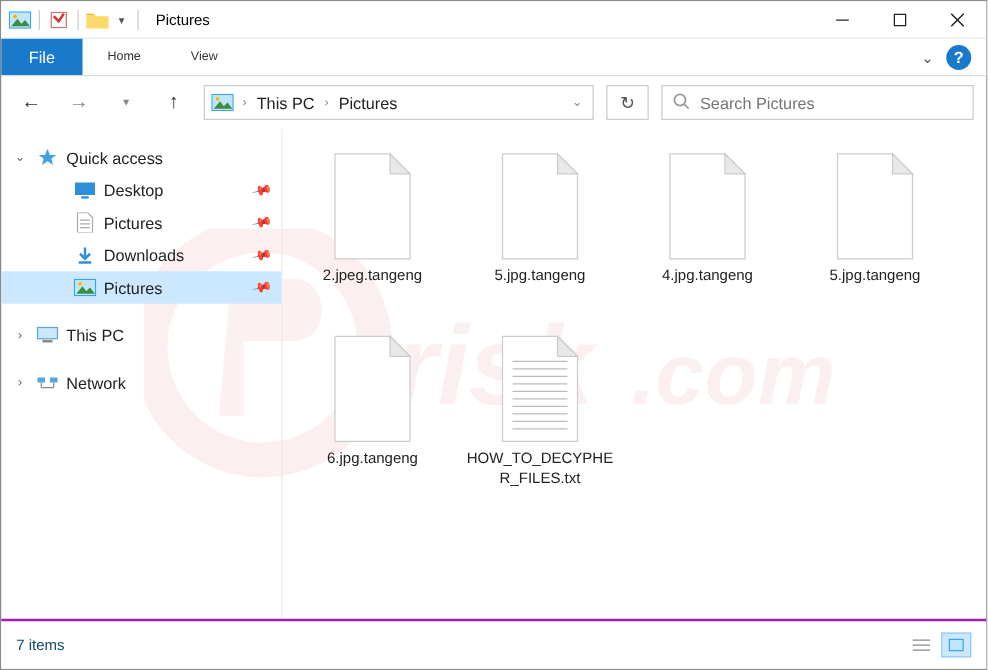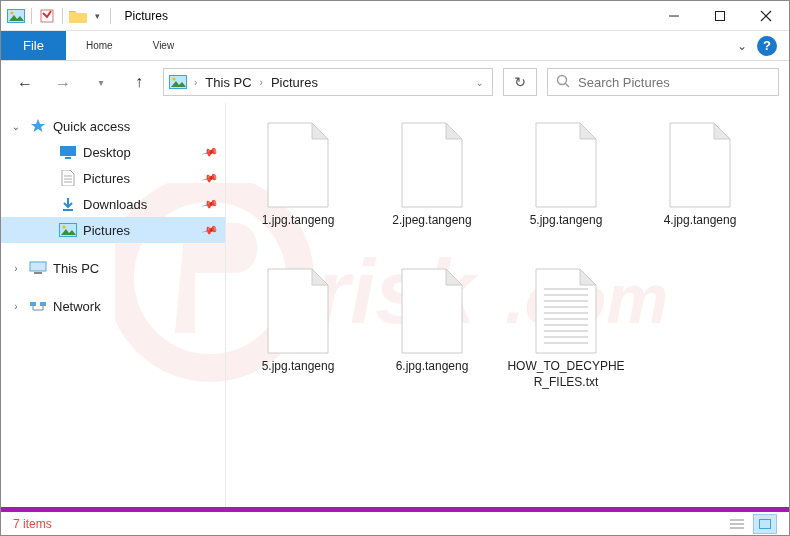--- a/index.html
+++ b/index.html
@@ -28,40 +28,40 @@
 
 .navbar { height: 42px; display: flex; align-items: center; padding: 0 10px; gap: 10px; position: relative; z-index: 2; }
 .nav-btn { width: 28px; height: 28px; display: flex; align-items: center; justify-content: center; color: #888; font-size: 16px; }
 .nav-btn.enabled { color: #333; }
 .crumb-box { flex: 1; height: 28px; border: 1px solid #ccc; display: flex; align-items: center; padding: 0 4px; gap: 2px; background: #fff; }
 .crumb-icon { width: 20px; height: 20px; display: flex; align-items: center; justify-content: center; }
 .crumb-sep { color: #888; font-size: 10px; padding: 0 4px; }
 .crumb-item { font-size: 13px; color: #222; padding: 0 2px; }
 .crumb-right { margin-left: auto; display: flex; align-items: center; gap: 6px; }
 .refresh-box { width: 34px; height: 28px; border: 1px solid #ccc; display: flex; align-items: center; justify-content: center; color: #555; font-size: 14px; background: #fff; }
-.search-box { width: 232px; height: 28px; border: 1px solid #ccc; display: flex; align-items: center; padding: 0 8px; gap: 8px; background: #fff; }
+.search-box { width: 250px; height: 28px; border: 1px solid #ccc; display: flex; align-items: center; padding: 0 8px; gap: 8px; background: #fff; }
 .search-box input { border: none; outline: none; font-size: 13px; flex: 1; color: #777; }
 .search-icon { color: #888; font-size: 14px; }
 
 .body-area { flex: 1; display: flex; position: relative; z-index: 2; overflow: hidden; }
 .sidebar { width: 225px; border-right: 1px solid #eaeaea; padding: 10px 0; overflow: hidden; }
 .tree-item { display: flex; align-items: center; height: 26px; padding: 0 8px; gap: 6px; font-size: 13px; color: #222; }
 .tree-item.indent1 { padding-left: 58px; }
 .tree-item.selected { background: #cce8ff; }
 .tree-chev { width: 14px; font-size: 10px; color: #666; display: inline-flex; justify-content: center; }
 .tree-icon { width: 18px; height: 18px; display: flex; align-items: center; justify-content: center; }
 .pin { margin-left: auto; color: #888; font-size: 11px; transform: rotate(30deg); }
 .tree-spacer { height: 12px; }
 
 .content { flex: 1; padding: 12px 8px; display: flex; flex-wrap: wrap; align-content: flex-start; gap: 6px 6px; overflow: hidden; }
 .file-tile { width: 128px; height: 140px; display: flex; flex-direction: column; align-items: center; justify-content: flex-start; padding: 6px 4px; text-align: center; }
 .file-thumb { width: 72px; height: 88px; position: relative; margin-bottom: 4px; }
 .file-label { font-size: 12px; color: #222; word-break: break-all; line-height: 1.3; }
 
-.statusbar { height: 28px; border-top: 5px solid #a21caf; display: flex; align-items: center; padding: 0 12px; font-size: 12px; color: #ef4444; position: relative; z-index: 2; background: #fff; }
+.statusbar { height: 40px; border-top: 2px solid #a21caf; display: flex; align-items: center; padding: 0 12px; font-size: 12px; color: #0c4a6e; position: relative; z-index: 2; background: #fff; }
 .status-right { margin-left: auto; display: flex; gap: 4px; }
 .view-btn { width: 24px; height: 20px; border: 1px solid transparent; display: flex; align-items: center; justify-content: center; }
 .view-btn.active { border-color: #99c9ef; background: #cce8ff; }
 
 
 .svg-pic { width: 18px; height: 14px; }
 .svg-folder { width: 18px; height: 14px; }
 </style>
 </head>
 <body>
@@ -252,27 +252,20 @@
         <span>Network</span>
       </div>
     </div>
 
     <div class="content" id="file-grid">
         <div class="file-tile">
           <div class="file-thumb"><svg viewBox="0 0 72 88">
               <path d="M6 2 L50 2 L66 18 L66 86 L6 86 Z" fill="#fff" stroke="#ccc"></path>
               <path d="M50 2 L50 18 L66 18 Z" fill="#e8e8e8" stroke="#ccc"></path>
             </svg></div>
-          <div class="file-label">1.jpg.tangeng</div>
-        </div>
-        <div class="file-tile">
-          <div class="file-thumb"><svg viewBox="0 0 72 88">
-              <path d="M6 2 L50 2 L66 18 L66 86 L6 86 Z" fill="#fff" stroke="#ccc"></path>
-              <path d="M50 2 L50 18 L66 18 Z" fill="#e8e8e8" stroke="#ccc"></path>
-            </svg></div>
           <div class="file-label">2.jpeg.tangeng</div>
         </div>
         <div class="file-tile">
           <div class="file-thumb"><svg viewBox="0 0 72 88">
               <path d="M6 2 L50 2 L66 18 L66 86 L6 86 Z" fill="#fff" stroke="#ccc"></path>
               <path d="M50 2 L50 18 L66 18 Z" fill="#e8e8e8" stroke="#ccc"></path>
             </svg></div>
           <div class="file-label">5.jpg.tangeng</div>
         </div>
         <div class="file-tile">

